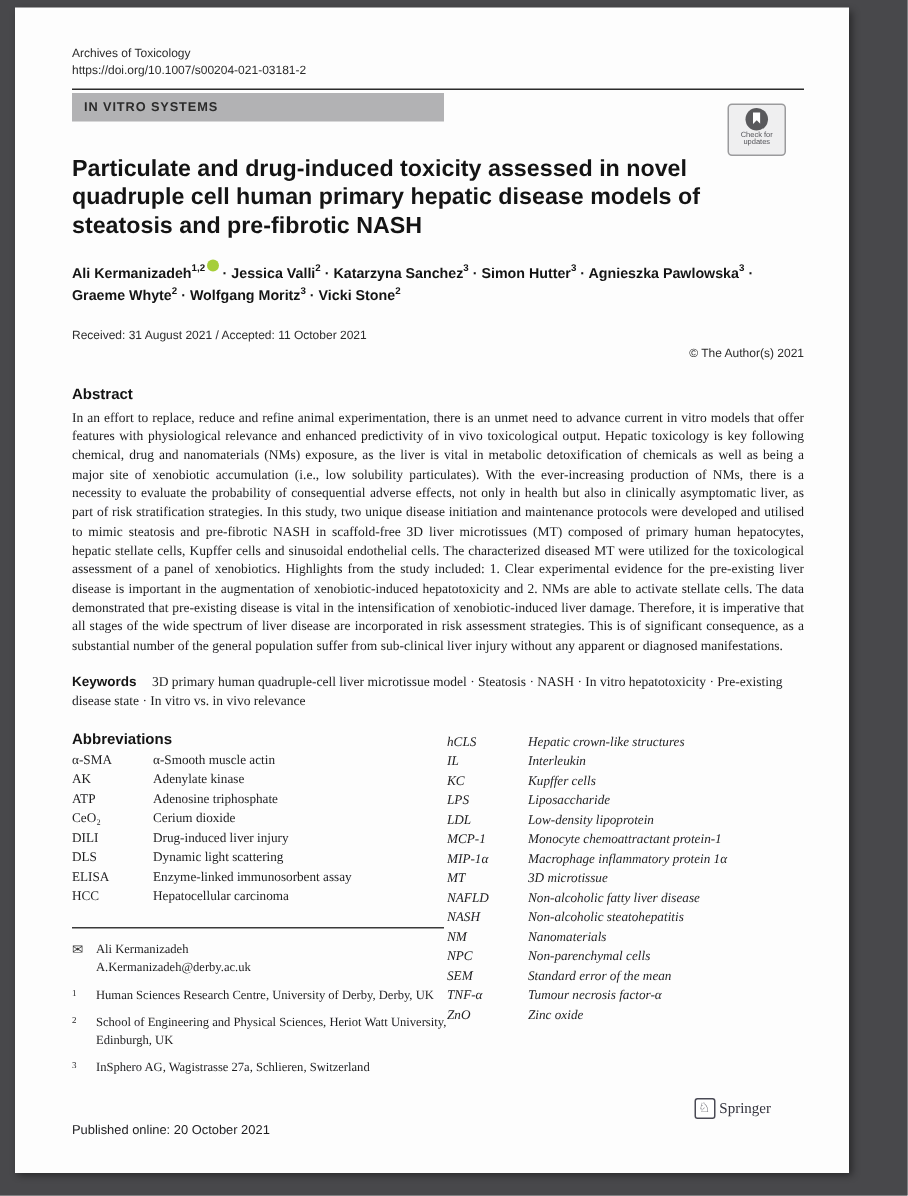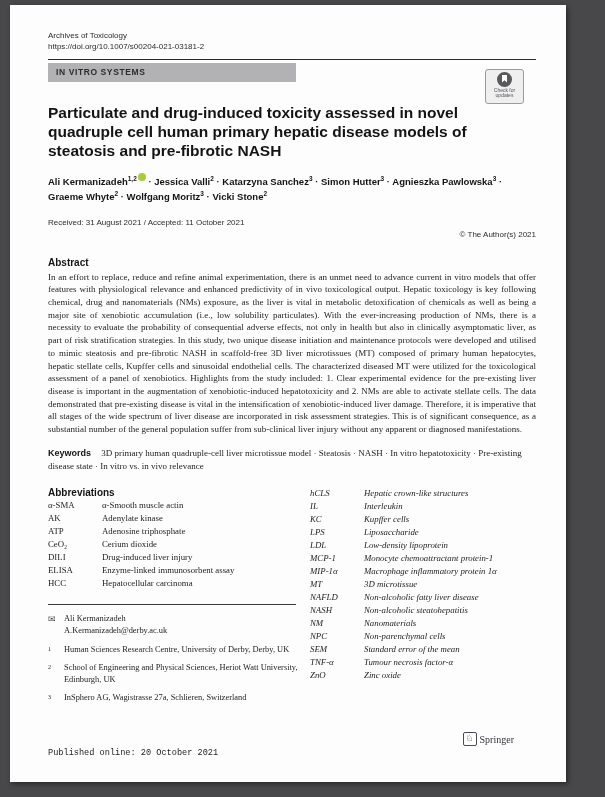--- a/index.html
+++ b/index.html
@@ -32,39 +32,39 @@
   .received{margin-top:13px;font-size:8px;line-height:1.45;color:#2b2b2b;}
   .copyright{font-size:8px;line-height:1.45;color:#2b2b2b;text-align:right;}
 
   .abstract-head{margin-top:16px;font-size:10px;font-weight:bold;color:#141414;}
   .abstract-body{margin-top:3px;font-family:"Liberation Serif",serif;font-size:9px;line-height:12.7px;
                  text-align:justify;color:#1d1d1f;max-width:512px;}
   .keywords{margin-top:11px;font-family:"Liberation Serif",serif;font-size:9px;line-height:13px;
             color:#1d1d1f;max-width:512px;}
   .keywords .kw-head{font-family:"Liberation Sans",sans-serif;font-weight:bold;font-size:9px;color:#141414;padding-right:8px;}
 
-  .two-col{display:flex;margin-top:14px;gap:12px;}
+  .two-col{display:flex;margin-top:14px;gap:0;}
   .col-left{width:250px;flex:none;}
   .col-right{flex:1;font-style:italic;}
   .abbr-head{font-size:10px;font-weight:bold;color:#141414;margin-bottom:1px;}
   .abbr-row{display:flex;font-family:"Liberation Serif",serif;font-size:8.8px;line-height:13px;color:#1d1d1f;}
   .abbr-term{width:54px;flex:none;}
   .abbr-def{flex:1;}
 
   .fn-divider{border:none;border-top:1px solid #3a3a3a;margin:14px 0 8px 0;width:248px;}
   .correspond{display:flex;font-family:"Liberation Serif",serif;font-size:8.4px;line-height:12px;color:#1d1d1f;}
   .mail-icon{flex:none;width:16px;font-size:9px;color:#3a3a3a;}
   .affil-row{display:flex;font-family:"Liberation Serif",serif;font-size:8.4px;line-height:11.5px;
              color:#1d1d1f;margin-top:7px;max-width:250px;}
   .affil-sup{flex:none;width:16px;font-size:6px;padding-top:0px;}
   .affil-text{flex:1;}
 
   .footer{position:absolute;left:38px;right:30px;bottom:24px;display:flex;
           justify-content:space-between;align-items:flex-end;}
-  .pub-online{font-family:Liberation Mono, monospace;font-size:8.6px;color:#1d1d1f;}
+  .pub-online{font-family:Liberation Sans, sans-serif;font-size:8.6px;color:#1d1d1f;}
   .springer{display:flex;align-items:center;gap:3px;margin-bottom:12px;margin-right:22px;}
   .springer-mark{width:12px;height:12px;border:1px solid #4a4a55;border-radius:2px 2px 2px 2px;
                  font-size:9px;line-height:11px;text-align:center;color:#33333d;background:#fff;}
   .springer-word{font-family:"Liberation Serif",serif;font-size:10px;color:#33333d;}
 </style>
 </head>
 <body>
 
 <div class="stage">
   <div class="page">
@@ -121,20 +121,24 @@
               </div>
               <div class="abbr-row">
                 <span class="abbr-term">CeO₂</span>
                 <span class="abbr-def">Cerium dioxide</span>
               </div>
               <div class="abbr-row">
                 <span class="abbr-term">DILI</span>
                 <span class="abbr-def">Drug-induced liver injury</span>
               </div>
               <div class="abbr-row">
+                <span class="abbr-term">DLS</span>
+                <span class="abbr-def">Dynamic light scattering</span>
+              </div>
+              <div class="abbr-row">
                 <span class="abbr-term">ELISA</span>
                 <span class="abbr-def">Enzyme-linked immunosorbent assay</span>
               </div>
               <div class="abbr-row">
                 <span class="abbr-term">HCC</span>
                 <span class="abbr-def">Hepatocellular carcinoma</span>
               </div>
             </div>
 
           <hr class="fn-divider">

